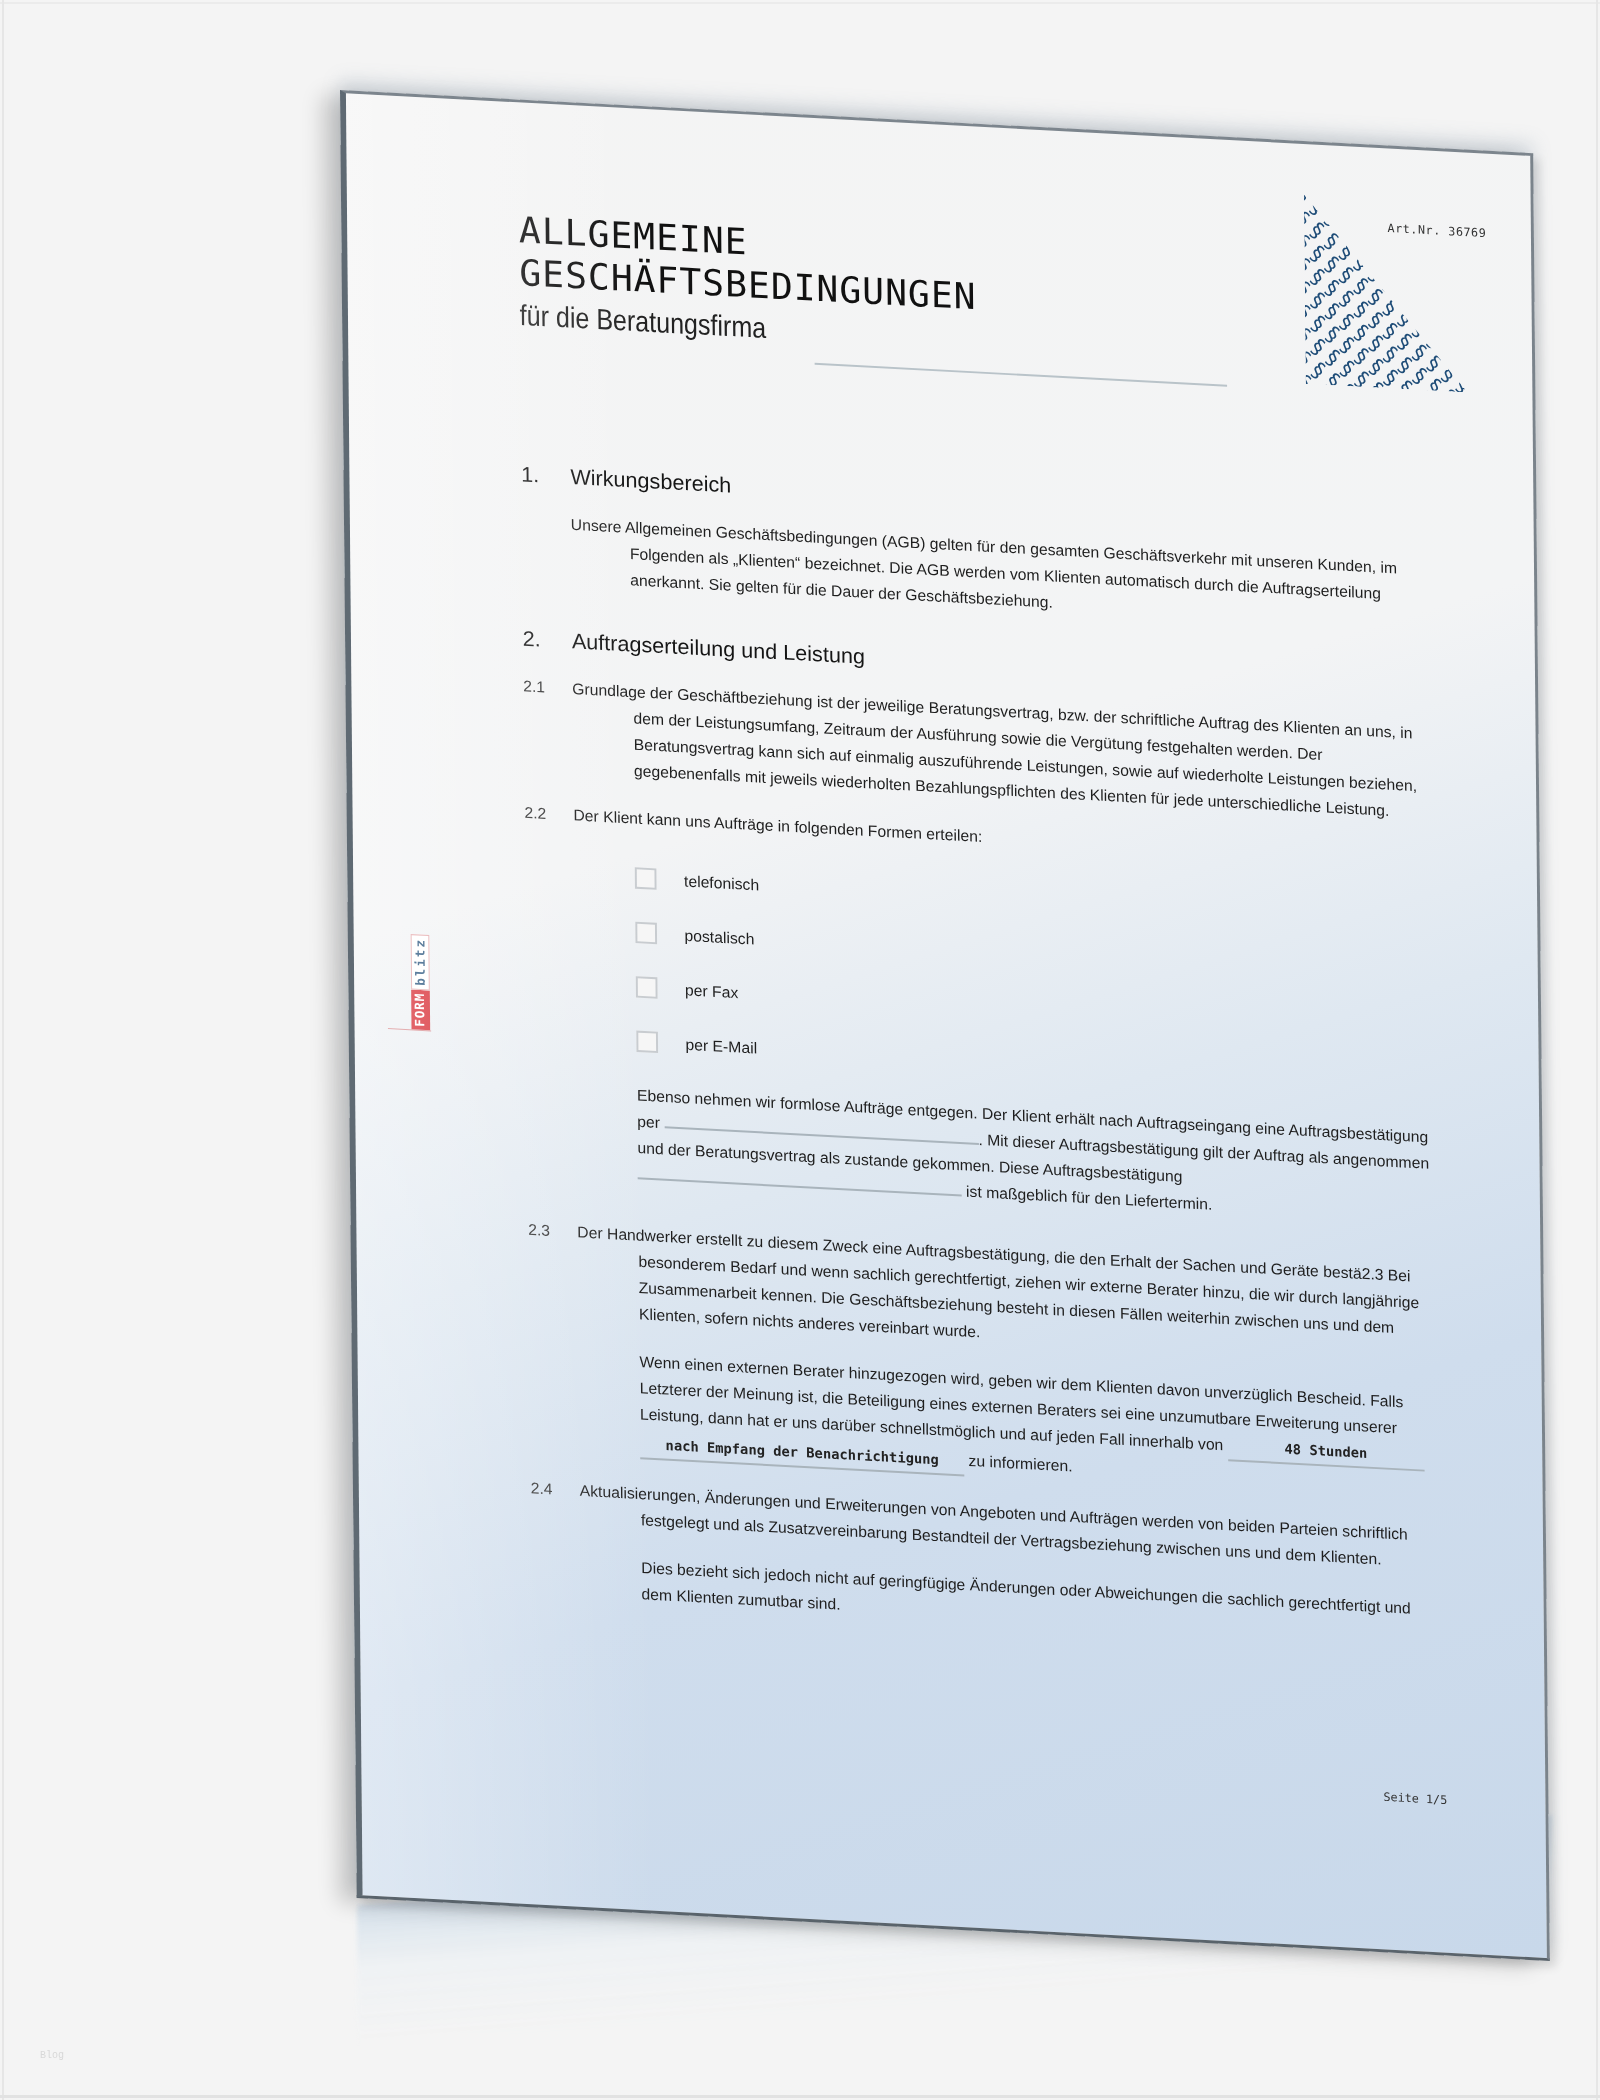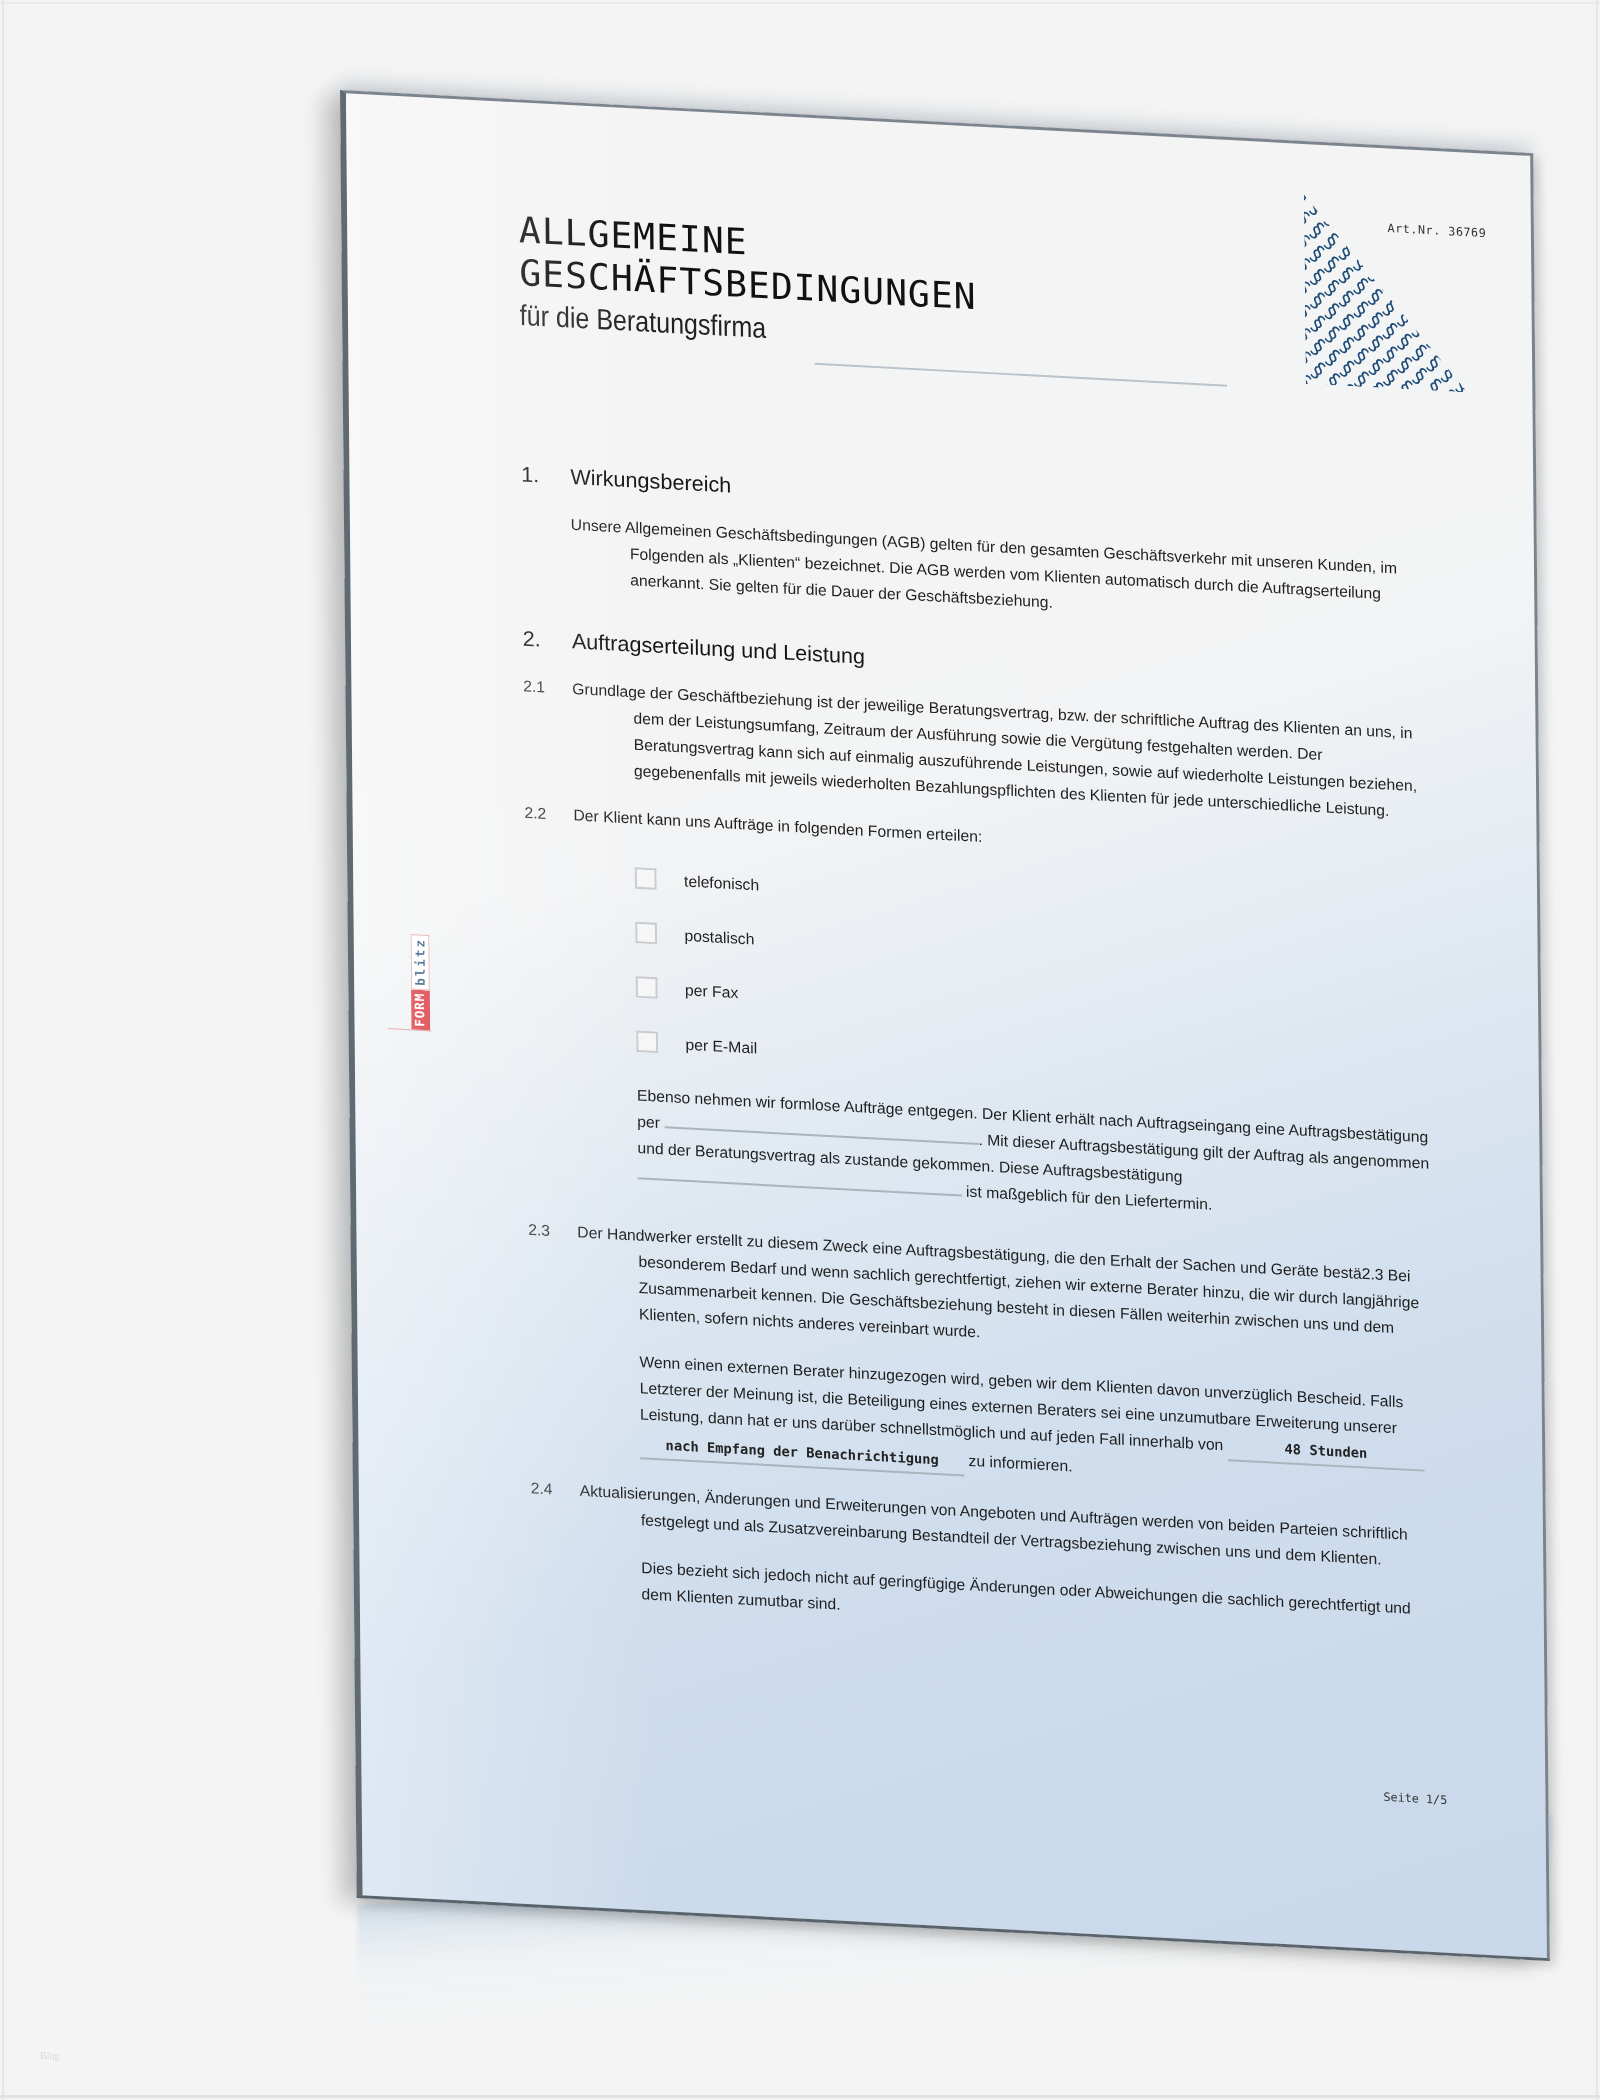--- a/index.html
+++ b/index.html
@@ -116,21 +116,21 @@
   .blank { display: inline-block; border-bottom: 2px solid #a9b4bc; vertical-align: baseline; height: 14px; }
   .filled {
     display: inline-block; border-bottom: 2px solid #a9b4bc; font-family: "DejaVu Sans Mono", monospace;
     font-weight: bold; font-size: 14px; color: #222; text-align: center;
   }
   .page-num {
     position: absolute; right: 100px; bottom: 150px;
     font-family: "DejaVu Sans Mono", monospace; font-size: 12px; color: #333;
   }
   .watermark {
-    position: absolute; left: 40px; top: 2050px; font-size: 10px; color: #d8d8d8; font-family: Liberation Serif, serif;
+    position: absolute; left: 40px; top: 2050px; font-size: 10px; color: #d8d8d8; font-family: Liberation Mono, monospace;
   }
 </style>
 </head>
 <body>
 
 <div class="frame-line-top"></div>
 <div class="frame-line-left"></div>
 <div class="frame-line-right"></div>
 <div class="frame-line-bottom"></div>
 

